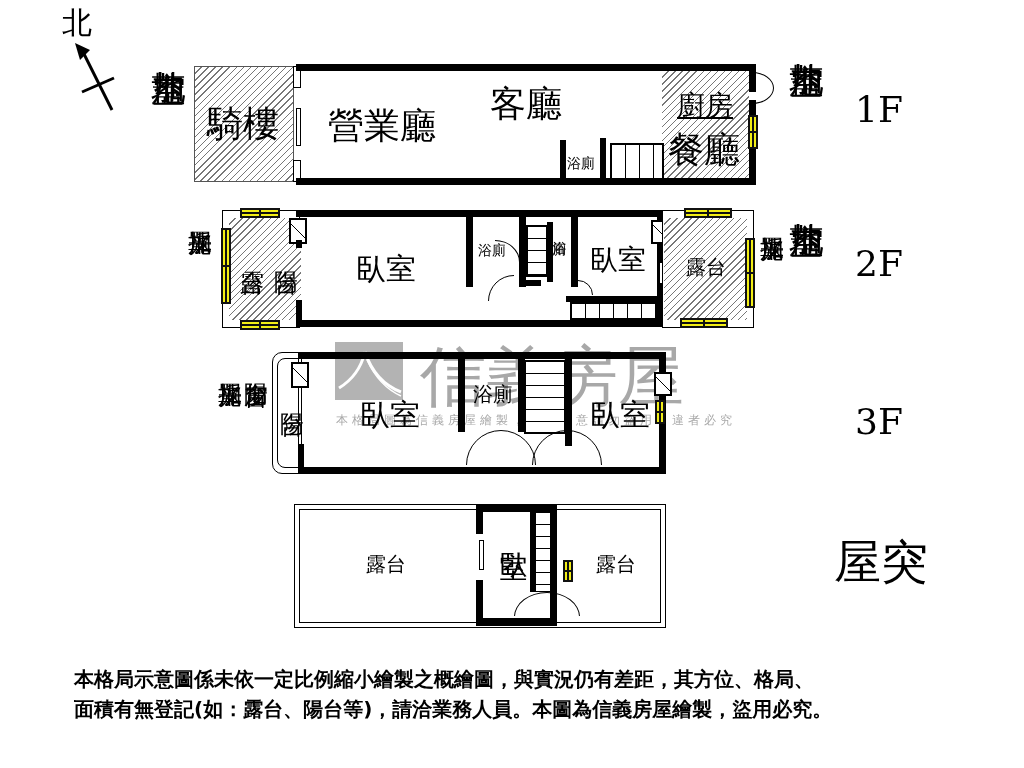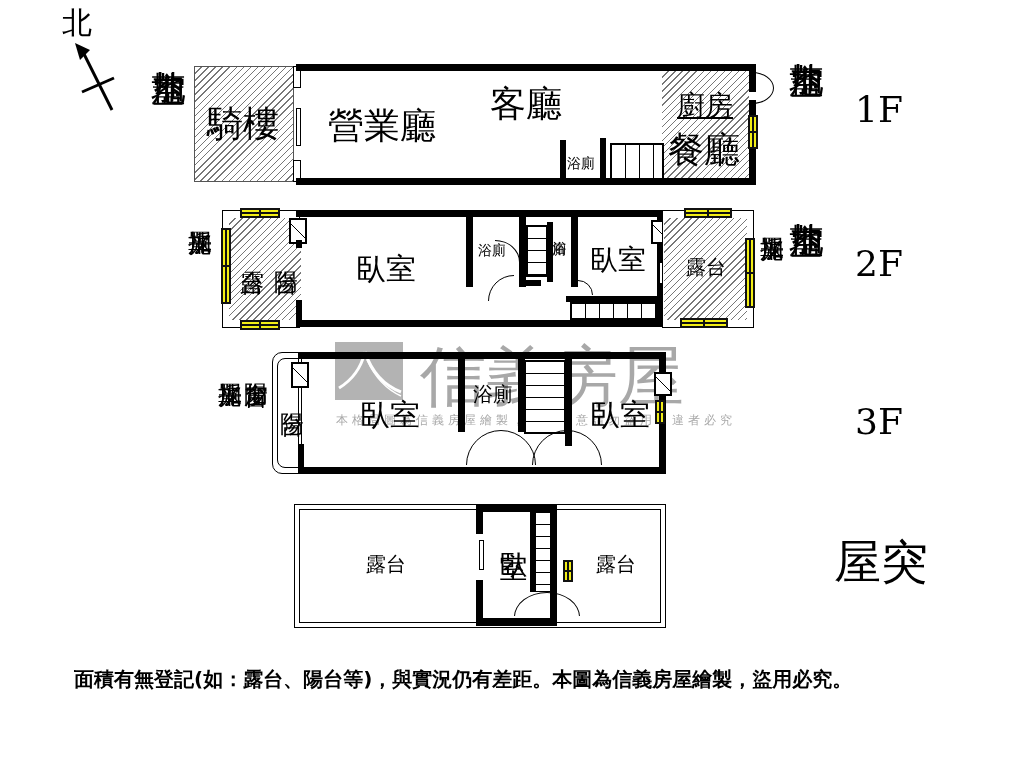--- a/index.html
+++ b/index.html
@@ -164,14 +164,15 @@
   <div class="stairs vgrid" style="left:535px;top:512px;width:16px;height:80px;border-width:1px;"></div>
   <div class="win v" style="left:563px;top:560px;width:10px;height:22px;"></div>
   <div class="door-arc" style="left:514px;top:592px;width:66px;height:50px;clip-path:inset(0 0 52% 0);"></div>
   <span class="label" style="left:366px;top:554px;font-size:20px;">露台</span>
   <span class="label" style="left:499px;top:530px;font-size:28px;writing-mode:vertical-rl;">臥室</span>
   <span class="label" style="left:596px;top:554px;font-size:20px;">露台</span>
   <span class="label" style="left:826px;top:538px;font-size:47px;margin-left:8px;">屋突</span>
 </div>
 
 <div class="disclaimer">
-  <div>面積有無登記(如：露台、陽台等)，與實況仍有差距。本圖為信義房屋繪製，盜用必究。</div>
+  <div>本格局示意圖係未依一定比例縮小繪製之概繪圖，與實況仍有差距，其方位、格局、</div>
+  <div>面積有無登記(如：露台、陽台等)，請洽業務人員。本圖為信義房屋繪製，盜用必究。</div>
 </div>
 
 </body></html>

